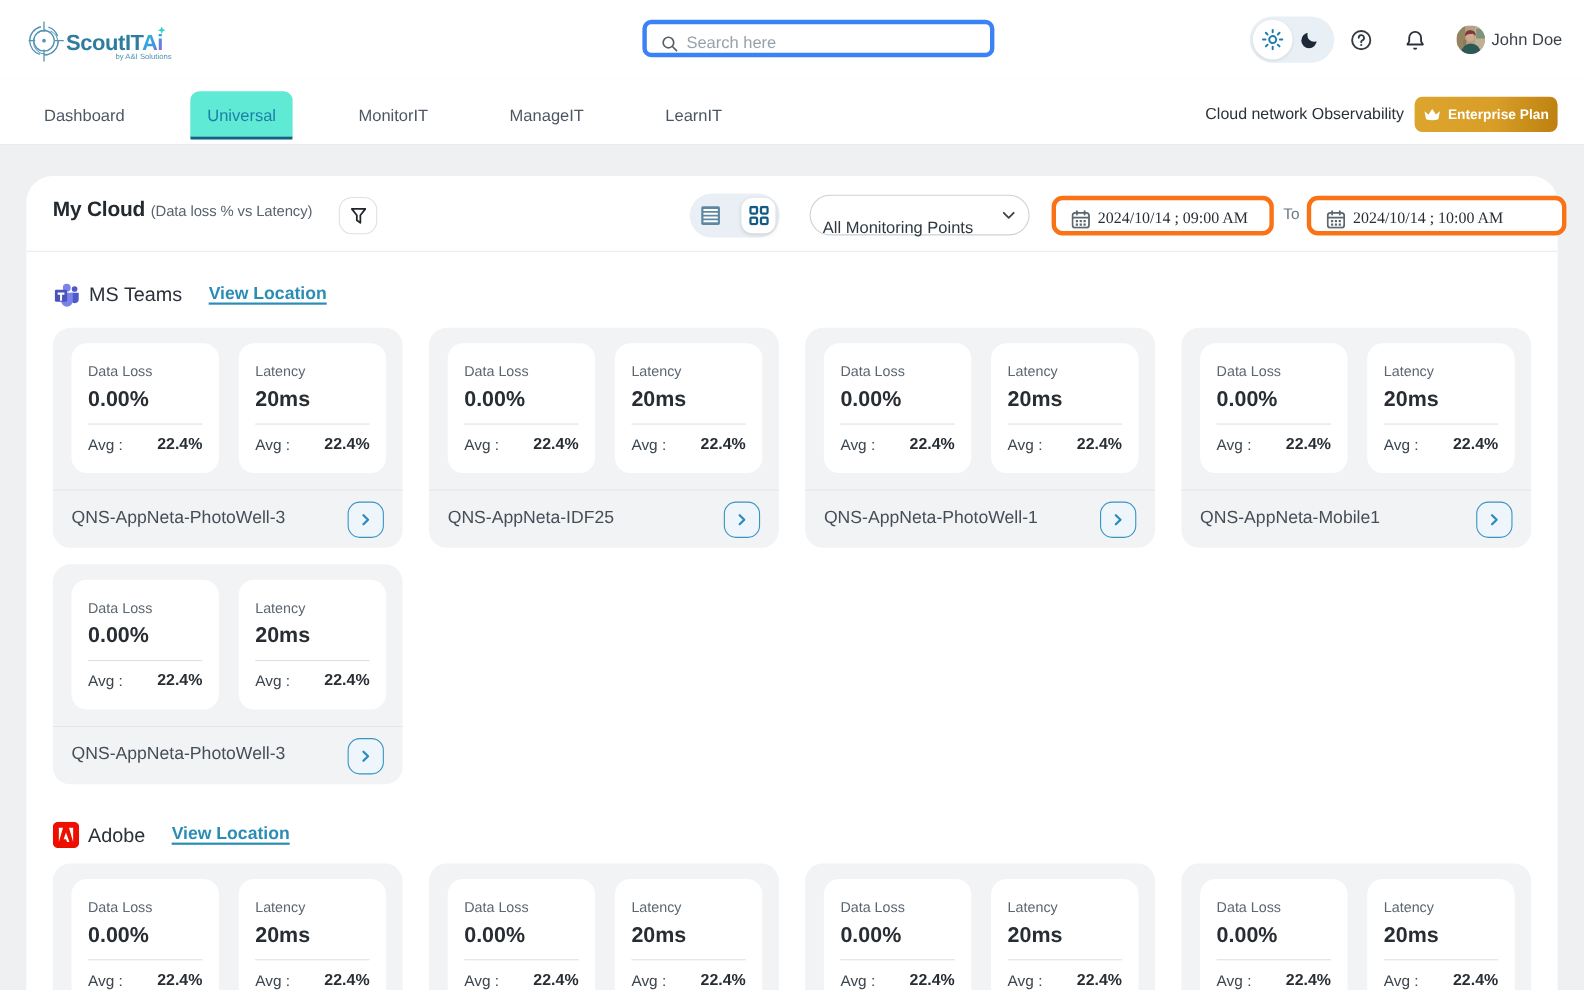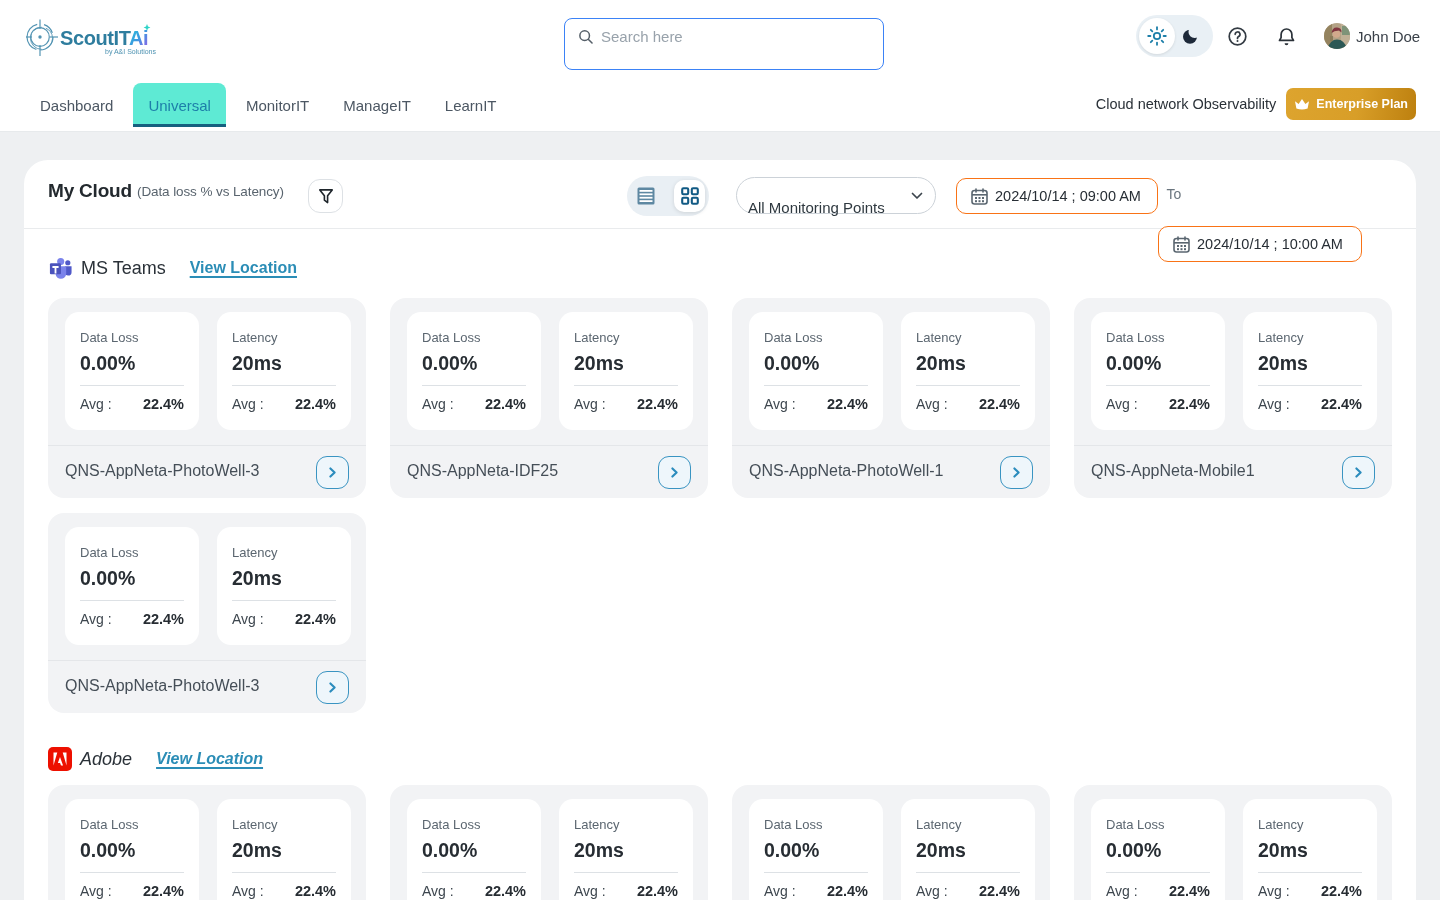--- a/index.html
+++ b/index.html
@@ -1,34 +1,34 @@
 <!DOCTYPE html>
 <html><head>
 <meta charset="utf-8">
 <title>ScoutITAi</title>
 <style>
   * { margin:0; padding:0; box-sizing:border-box; }
   html,body { width:1440px; height:900px; overflow:hidden; background:#eef0f2;
     font-family:"Liberation Sans", sans-serif; }
   .hdr { position:relative; height:72px; background:#fff; }
   .logo { position:absolute; left:26px; top:16px; }
-  .search { position:absolute; left:564px; top:18px; width:320px; height:52px;
-    border:1px solid #3b82f6; border-radius:8px; background:#fff; }
+  .search { position:absolute; left:584px; top:18px; width:320px; height:34px;
+    border:4px solid #3b82f6; border-radius:8px; background:#fff; }
   .search .ph { position:absolute; left:36px; top:9px; font-size:15px; color:#98a2ab; }
   .search svg { position:absolute; left:13px; top:10px; }
   .toggle { position:absolute; left:1136px; top:15px; width:77px; height:42px;
     border-radius:21px; background:#e9f0f5; }
   .toggle .sun { position:absolute; left:3px; top:3px; width:36px; height:36px;
     border-radius:50%; background:#fff; box-shadow:0 1px 3px rgba(0,0,0,.10); }
   .hicon { position:absolute; top:27px; }
   .avatar { position:absolute; left:1324px; top:23px; width:26px; height:26px; border-radius:50%; overflow:hidden; }
   .uname { position:absolute; left:1356px; top:28px; font-size:15px; color:#3a4149; }
 
   .nav { position:relative; height:60px; background:#fff; border-bottom:1px solid #e7eaec; }
-  .tabs { position:absolute; left:40px; top:0; height:60px; display:flex; align-items:flex-start; }
+  .tabs { position:absolute; left:40px; top:0; height:60px; display:flex; align-items:flex-start;gap:40px; }
   .tab { font-size:15px; color:#4c5763; margin-right:34px; margin-top:25px; }
   .tab.t1 { margin-right:20px; }
   .tab.active { background:#5eead4; color:#1d7fa9; padding:14px 15px 10px;
     border-radius:8px 8px 0 0; border-bottom:3px solid #16607f; margin-top:11px; margin-right:20px; }
   .nav-right { position:absolute; right:24px; top:2px; height:60px; display:flex; align-items:center; }
   .obs { font-size:14.5px; color:#2a3138; margin-right:10px; }
   .plan { height:25px; border-radius:7px; padding:16px 8px; display:flex; align-items:center;
     background:linear-gradient(100deg,#dda42e 0%, #d89e28 55%, #bd800f 100%);
     color:#fff; font-size:12.5px; font-weight:bold; }
   .plan svg { margin-right:6px; }
@@ -42,22 +42,22 @@
   .fbtn { position:absolute; left:284px; top:19px; width:35px; height:34px;
     border:1px solid #dde1e5; border-radius:12px; background:#fff; }
   .fbtn svg { position:absolute; left:10px; top:9px; }
   .vtoggle { position:absolute; left:603px; top:16px; width:82px; height:40px;
     border-radius:20px; background:#e9eff4; }
   .vtoggle .act { position:absolute; left:47px; top:4px; width:31px; height:32px;
     border-radius:10px; background:#fff; box-shadow:0 1px 4px rgba(0,0,0,.12); }
   .seldd { position:absolute; left:712px; top:17px; width:200px; height:37px;
     border:1px solid #ccd2d8; border-radius:19px; background:#fff; }
   .seldd .txt { position:absolute; left:11px; top:21px; font-size:15px; color:#2e383f; }
-  .datef { position:absolute; top:18px; height:36px; border:1px solid #f97316;
-    border-radius:10px; background:#fff; }
+  .datef { position:absolute; top:18px; height:36px; border:4px solid #f97316;
+    border-radius:10px; background:#fff;font-family:Liberation Serif, serif; }
   .datef .txt { position:absolute; left:38px; top:9px; font-size:14.5px; color:#272e35; }
   .datef svg { position:absolute; left:14px; top:9px; }
   .to { position:absolute; left:1134px; top:26px; font-size:14px; color:#6a757e; width:32px; text-align:center; }
 
   .sect-h { display:flex; align-items:center; margin:26px 0 0 24px; height:26px; }
   .sect-h .ttl { font-size:18px; color:#2a3138; margin-left:8px; }
   .sect-h .loc { font-size:16px; font-weight:bold; color:#2b8db6; text-decoration:underline; text-underline-offset:3px; text-decoration-thickness:1.5px; margin-left:24px; }
   .grid { display:flex; flex-wrap:wrap; gap:15px 24px; margin:17px 24px 0; }
   .card { width:318px; height:200px; background:#f2f3f5; border-radius:16px; position:relative; }
   .mbox { position:absolute; top:14px; width:134px; height:118px; background:#fff; border-radius:14px; padding:18px 15px 0; }
@@ -222,21 +222,21 @@
             <rect x="7.5" y="9" width="2" height="2"></rect>
             <rect x="11" y="9" width="2" height="2"></rect>
             <rect x="4" y="12.2" width="2" height="2"></rect>
             <rect x="7.5" y="12.2" width="2" height="2"></rect>
             <rect x="11" y="12.2" width="2" height="2"></rect>
           </g>
         </svg>
       <span class="txt">2024/10/14 ; 09:00 AM</span>
     </div>
     <span class="to">To</span>
-    <div class="datef" style="left:1134px; width:204px;margin-top:48px;">
+    <div class="datef" style="left:1164px; width:236px;">
       <svg width="17" height="17" viewBox="0 0 17 17">
           <rect x="1" y="2.5" width="15" height="13.5" rx="2.5" fill="none" stroke="#5a6670" stroke-width="1.6"></rect>
           <line x1="1" y1="6.8" x2="16" y2="6.8" stroke="#5a6670" stroke-width="1.6"></line>
           <line x1="5" y1="1" x2="5" y2="4" stroke="#5a6670" stroke-width="1.6" stroke-linecap="round"></line>
           <line x1="12" y1="1" x2="12" y2="4" stroke="#5a6670" stroke-width="1.6" stroke-linecap="round"></line>
           <g fill="#5a6670">
             <rect x="4" y="9" width="2" height="2"></rect>
             <rect x="7.5" y="9" width="2" height="2"></rect>
             <rect x="11" y="9" width="2" height="2"></rect>
             <rect x="4" y="12.2" width="2" height="2"></rect>
@@ -391,21 +391,21 @@
       <div class="foot"></div>
         <div class="nm">QNS-AppNeta-PhotoWell-3</div>
       <div class="go">
           <svg width="7" height="11" viewBox="0 0 7 11">
             <path d="M1.4 1.4 L5.6 5.5 L1.4 9.6" fill="none" stroke="#2b8cbd" stroke-width="2.1" stroke-linecap="round" stroke-linejoin="round"></path>
           </svg>
         </div>
     </div>
   </div>
 
-  <div class="sect-h" style="margin-top:33px;font-style:italic;">
+  <div class="sect-h" style="margin-top:33px;">
     <svg width="24" height="24" viewBox="0 0 24 24">
       <rect width="24" height="24" rx="5" fill="#ED1000"></rect>
       <path d="M14.72 5.5 H18.5 V18.5 Z M9.28 5.5 H5.5 V18.5 Z M12 9.9 L15.06 18.5 H13 L12.08 16 H9.84 Z" fill="#fff"></path>
     </svg>
     <span class="ttl">Adobe</span>
     <span class="loc">View Location</span>
   </div>
   <div class="grid" style="margin-top:13px;">
     <div class="card">
       <div class="mbox m1">

